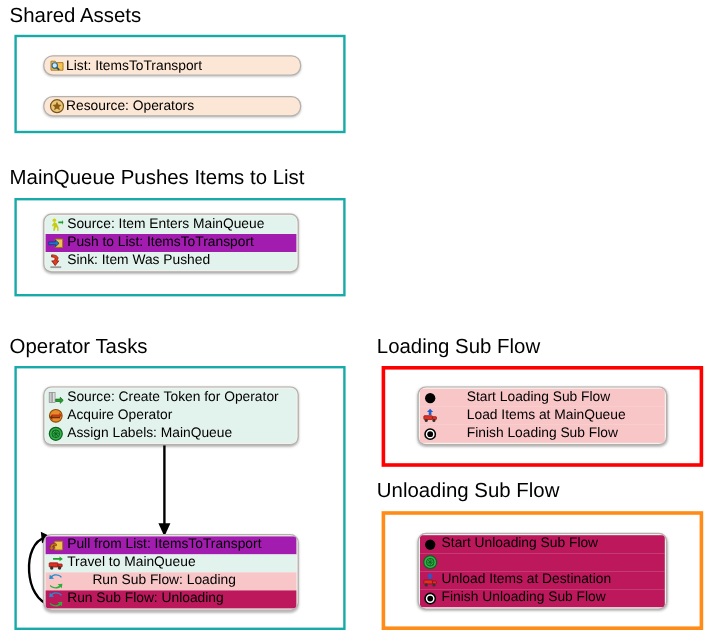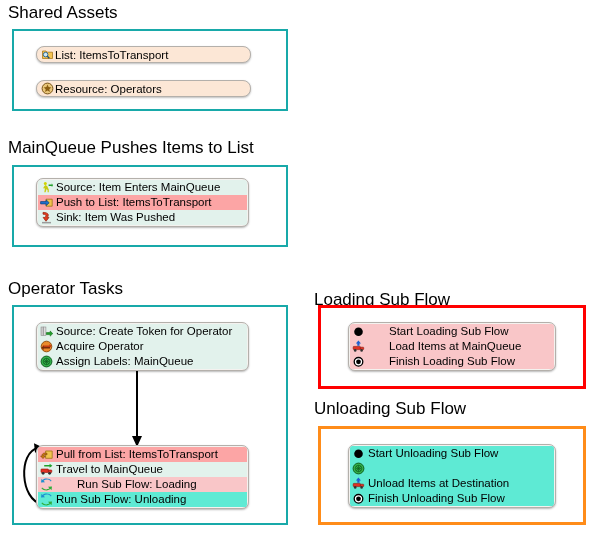--- a/index.html
+++ b/index.html
@@ -52,24 +52,24 @@
     align-items: center;
     height: 15px;
     padding: 0 13px 0 2px;
     font-size: 11.5px;
     line-height: 15px;
     white-space: nowrap;
   }
   .node-row .label { padding-left: 2px; }
 
   
-  .fill-peach { background: #fca5a5; }
+  .fill-peach { background: #a21caf; }
   .fill-mint  { background: #e2f2ec; }
   .fill-pink  { background: #f9c6c8; gap: 21px; }
-  .fill-peach2{ background: #5eead4; }
+  .fill-peach2{ background: #be185d; }
 
   
   .pill {
     position: absolute;
     box-sizing: border-box;
     border: 1px solid #b4b0ab;
     border-radius: 8px;
     background: #fce7d6;
     box-shadow: 0 1px 2px rgba(0,0,0,0.25);
     height: 17px;
@@ -242,21 +242,21 @@
     <span class="ico">
       <svg width="13" height="13" viewBox="0 0 13 13">
         <path d="M10.8 3.4 C9.2 1.3, 5.6 1.0, 3.6 2.8 L5.0 4.2 L1.0 4.6 L1.5 0.8 L2.6 1.9 C5.2 -0.2, 9.6 0.3, 11.6 2.8 Z" fill="#1e8fd0"></path>
         <path d="M2.2 9.6 C3.8 11.7, 7.4 12.0, 9.4 10.2 L8.0 8.8 L12.0 8.4 L11.5 12.2 L10.4 11.1 C7.8 13.2, 3.4 12.7, 1.4 10.2 Z" fill="#2fae3b"></path>
       </svg>
     </span>
     <span class="label">Run Sub Flow: Unloading</span>
   </div>
 </div>
 
-<div class="section-title" style="left:314px; top:290px;">Loading Sub Flow</div>
+<div class="section-title" style="left:314px; top:279px;">Loading Sub Flow</div>
 
 <div class="group-box group-red" style="left:318px; top:305px; width:268px; height:84px;">
 </div>
 
 <div class="node-block" style="left:348px; top:322px; width:208px;">
   <div class="node-row fill-pink">
     <span class="ico">
       <svg width="13" height="13" viewBox="0 0 13 13">
         <circle cx="6.5" cy="6.8" r="4.3" fill="#000000"></circle>
       </svg>

